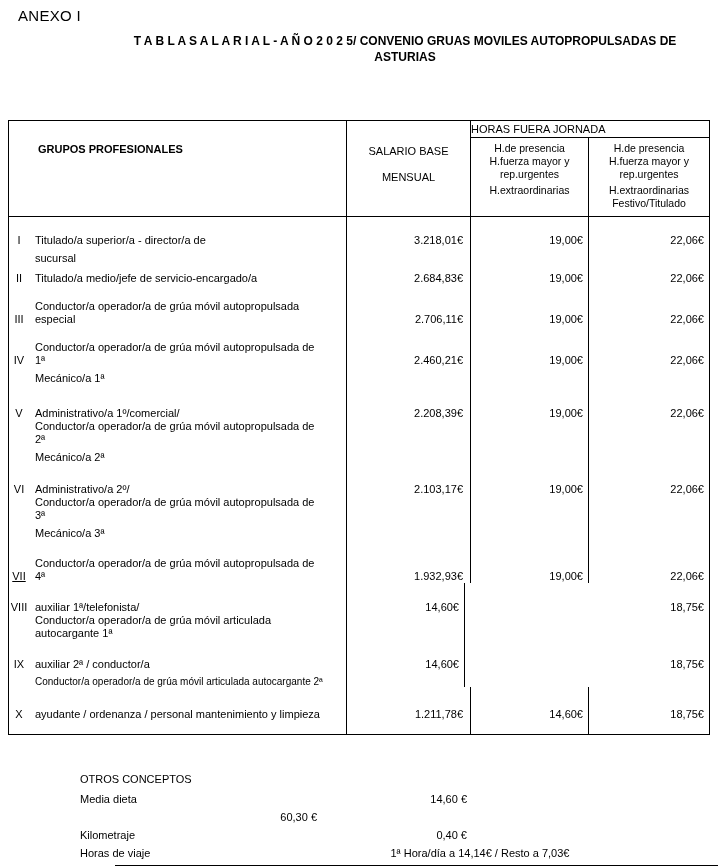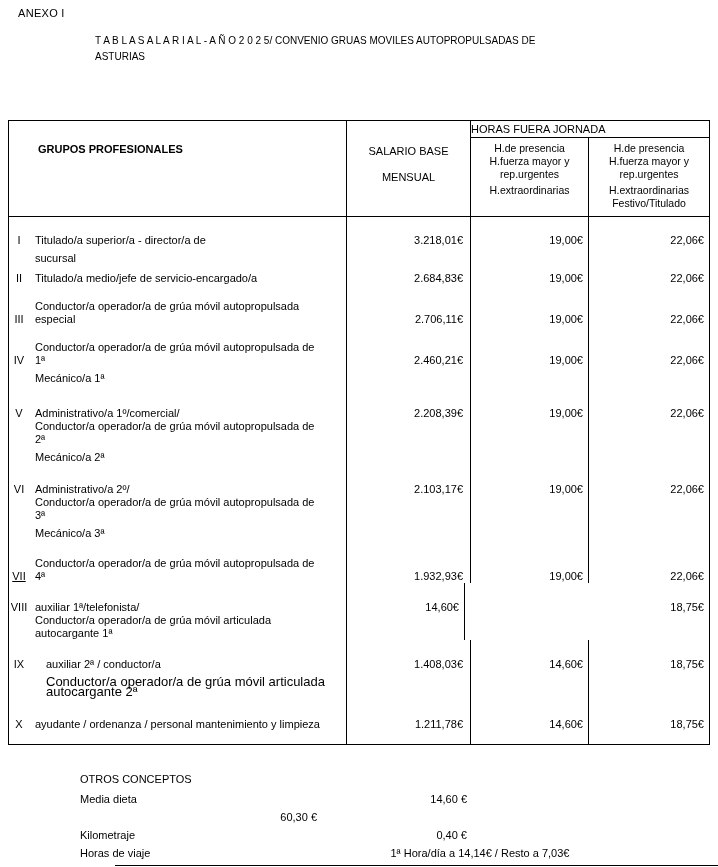--- a/index.html
+++ b/index.html
@@ -3,25 +3,25 @@
 <meta charset="utf-8">
 <style>
   html,body { margin:0; padding:0; }
   body {
     width:718px; height:867px; background:#ffffff; position:relative;
     font-family:"Liberation Sans", sans-serif; font-size:11px; color:#000;
     overflow:hidden;
   }
   .pre { white-space:pre-line; }
 
-  .anexo { position:absolute; left:18px; top:7px; font-size:11px; letter-spacing:0.3px; }
+  .anexo { position:absolute; left:18px; top:7px; font-size:15px; letter-spacing:0.3px; }
 
   .doc-title {
     position:absolute; left:95px; top:33px; width:620px;
-    text-align:left; font-weight:normal; font-size:10px; line-height:16px;
+    text-align:center; font-weight:bold; font-size:12px; line-height:16px;
   }
 
   
   .stable {
     position:absolute; left:8px; top:120px; width:702px;
     border:1px solid #000; box-sizing:border-box;
   }
   .stable * { box-sizing:border-box; }
 
   .thead { display:flex; height:96px; border-bottom:1px solid #000; }
@@ -32,35 +32,35 @@
   .subrow { flex:1; display:flex; }
   .hc3 { width:118px; border-right:1px solid #000; text-align:center; padding-top:4px; line-height:13px; font-size:10.5px; }
   .hc4 { flex:1; text-align:center; padding-top:4px; line-height:13px; font-size:10.5px; }
   .gap { margin-top:3px; }
 
   .row { display:flex; }
   .c1 { width:338px; border-right:1px solid #000; display:flex; }
   .numcol { width:20px; flex-shrink:0; text-align:center; line-height:13px; }
   .desc { margin-left:6px; width:300px; line-height:13px; }
   .p2 { margin-top:5px; }
-  .p2small { margin-top:6px; font-size:13px; line-height:10px; }
+  .p2small { margin-top:6px; font-size:10px; line-height:10px; }
   .val { text-align:right; line-height:13px; }
   .c2 { width:124px; border-right:1px solid #000; padding-right:7px; }
   .c3 { width:118px; border-right:1px solid #000; padding-right:5px; }
   .c4 { flex:1; padding-right:5px; }
 
   .r1  > div { padding-top:17px; }
   .r2  > div { padding-top:7px;  }
   .r3  > div { padding-top:15px; } .r3 .val { padding-top:28px; } .r3 .numcol { padding-top:13px; }
   .r4  > div { padding-top:15px; } .r4 .val { padding-top:28px; } .r4 .numcol { padding-top:13px; }
   .r5  > div { padding-top:22px; }
   .r6  > div { padding-top:19px; }
   .r7  > div { padding-top:17px; } .r7 .val { padding-top:30px; } .r7 .numcol { padding-top:13px;text-decoration:underline; }
   .r8  > div { padding-top:18px; }
-  .r9  > div { padding-top:18px;justify-content:space-between; }
+  .r9  > div { padding-top:18px; }
   .r10 > div { padding-top:21px; padding-bottom:13px; }
 
   
   .otros { position:absolute; left:80px; top:770px; line-height:18px; }
   .otros-title { margin-bottom:2px; }
   .oitem { display:flex; }
   .olabel { width:150px; }
   .oval { width:237px; text-align:right; }
   .oval-wide { width:500px; text-align:center; }
 
@@ -211,21 +211,20 @@
   </div>
 
   <div class="row r9">
     <div class="c1">
       <div class="numcol">IX</div>
       <div class="desc">
         <div class="pre">auxiliar 2ª / conductor/a</div>
         <div class="p2small">Conductor/a operador/a de grúa móvil articulada autocargante 2ª</div>
       </div>
     </div>
-    <div class="c2 val">1.408,03€</div>
     <div class="c3 val">14,60€</div>
     <div class="c4 val">18,75€</div>
   </div>
 
   <div class="row r10">
     <div class="c1">
       <div class="numcol">X</div>
       <div class="desc">
         <div class="pre">ayudante / ordenanza / personal mantenimiento y limpieza</div>
       </div>

